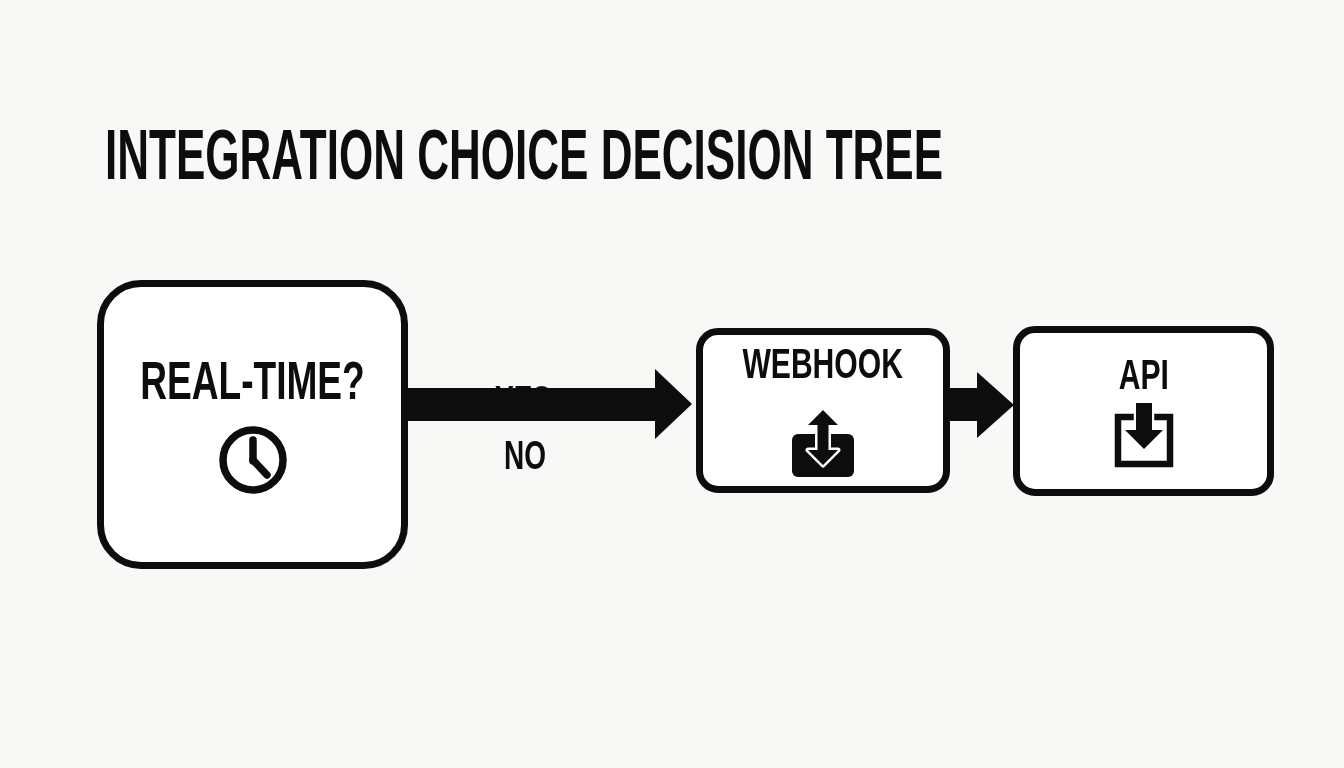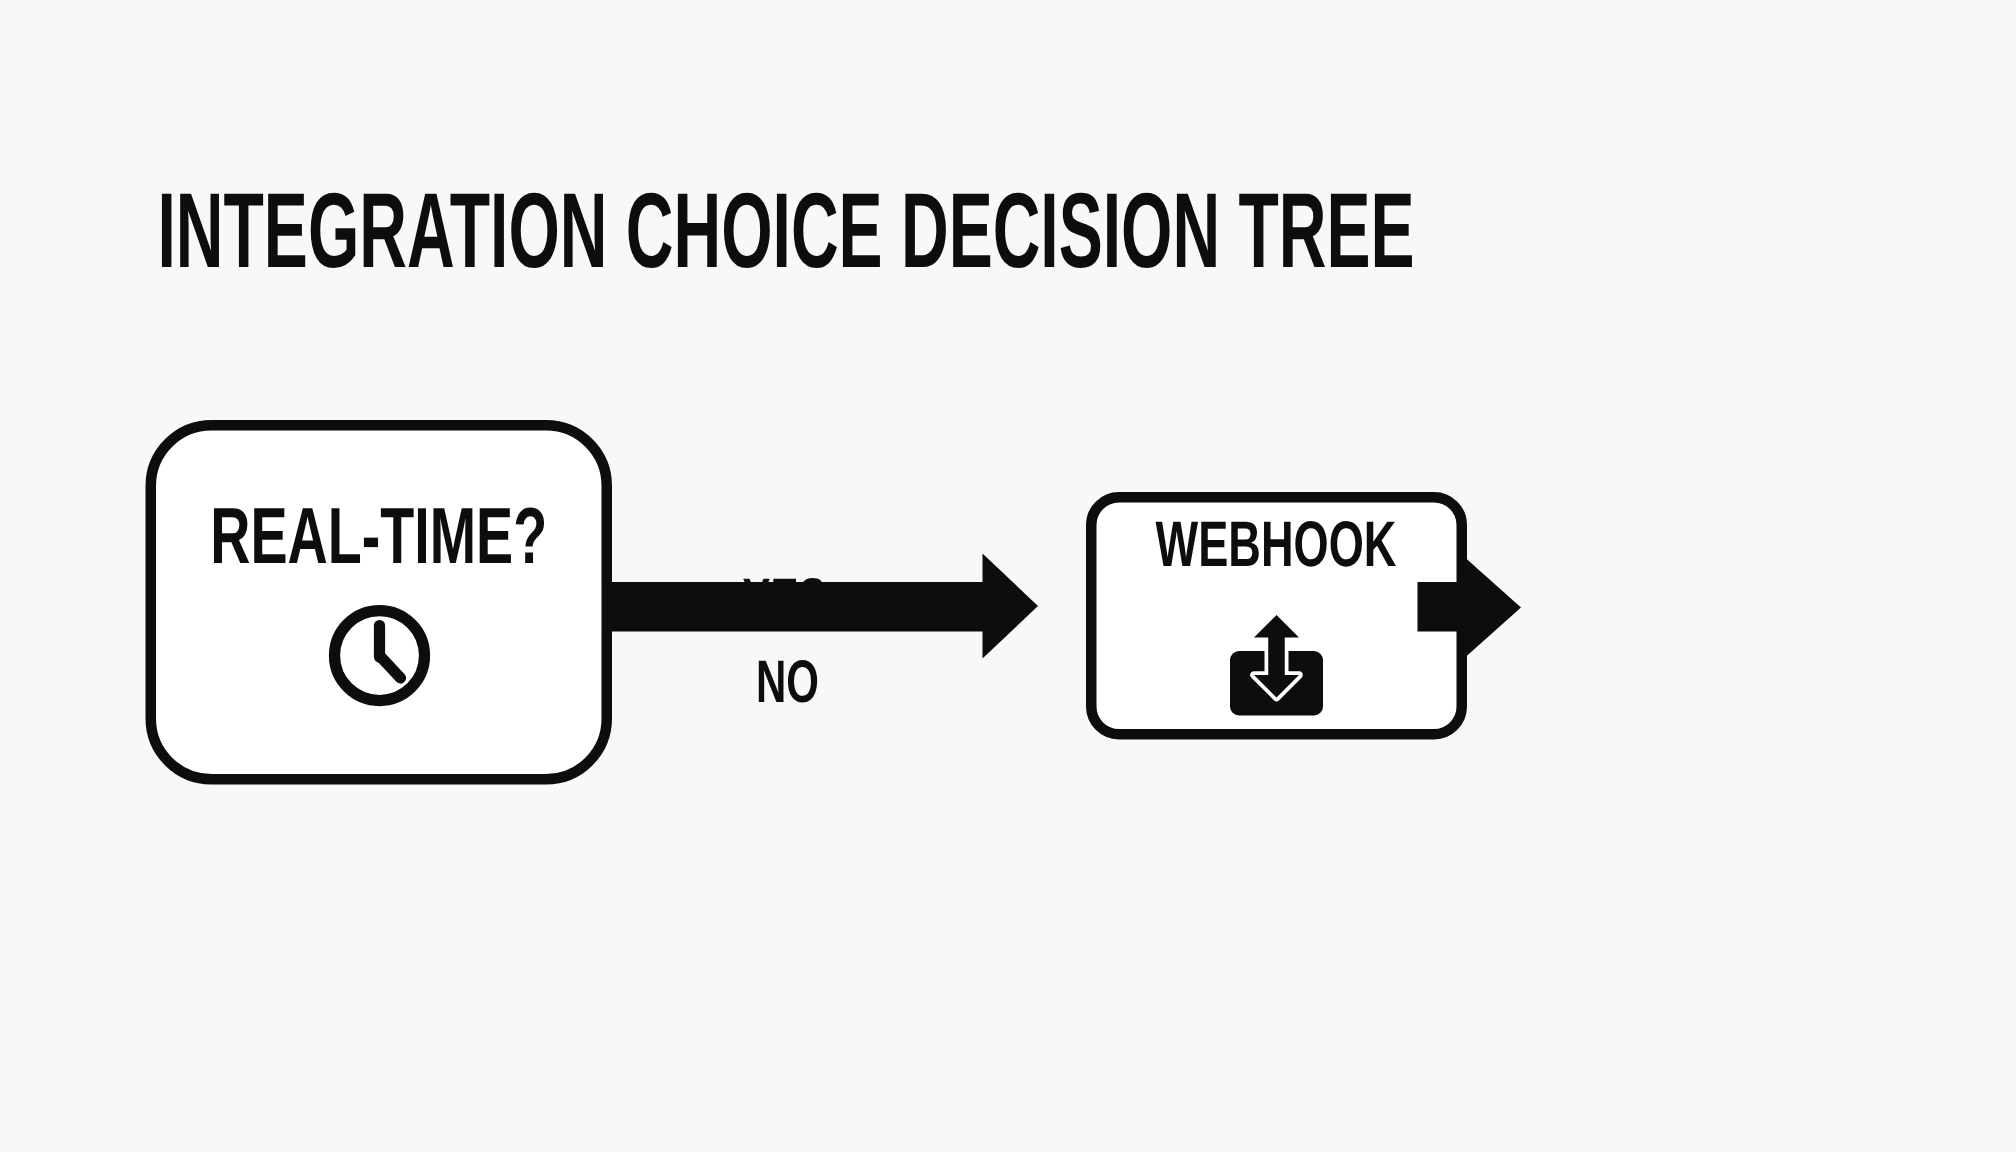--- a/index.html
+++ b/index.html
@@ -42,26 +42,26 @@
     box-sizing: border-box;
     background: var(--node, #ffffff);
     border: 7px solid var(--ink, #0d0d0d);
     display: flex;
     flex-direction: column;
     align-items: center;
     justify-content: center;
   }
   .node-label { font-weight: 700; line-height: 1; }
   #node-realtime {
-    left: 97px; top: 280px; width: 311px; height: 243px;
+    left: 97px; top: 280px; width: 311px; height: 289px;
     border-radius: 44px; gap: 18px;
   }
   #node-realtime .node-label { font-size: 53px; }
   #node-webhook {
-    left: 724px; top: 328px; width: 254px; height: 165px;
+    left: 696px; top: 328px; width: 254px; height: 165px;
     border-radius: 22px; gap: 24px;
   }
   #node-webhook .node-label { font-size: 43px; }
   #node-api {
     left: 1013px; top: 326px; width: 261px; height: 170px;
     border-radius: 22px; gap: 7px;
   }
   #node-api .node-label { font-size: 43px; }
   .arrow-shaft {
     position: absolute;
@@ -129,14 +129,23 @@
       <rect x="2" y="25" width="62" height="43" rx="6" fill="currentColor"></rect>
       <path d="M33 1 L48 16 L38.5 16 L38.5 41 L48 41 L33 56 L18 41 L27.5 41 L27.5 16 L18 16 Z" fill="currentColor" stroke="#ffffff" stroke-width="5" paint-order="stroke" stroke-linejoin="round"></path>
     </svg>
   </div>
 
   <div>
     <div class="arrow-shaft" id="shaft-2"></div>
     <div class="arrow-head" id="head-2"></div>
   </div>
 
+  <div class="node" id="node-api">
+    <div class="node-label">
+      <span class="cond">API</span>
+    </div>
+    <svg class="icon" width="62" height="66" viewBox="0 0 62 66" aria-hidden="true">
+      <rect x="5" y="14" width="52" height="47" fill="none" stroke="currentColor" stroke-width="6.5"></rect>
+      <path d="M23 0 L39 0 L39 27 L50 27 L31 46 L12 27 L23 27 Z" fill="currentColor" stroke="#ffffff" stroke-width="4.5" paint-order="stroke" stroke-linejoin="round"></path>
+    </svg>
+  </div>
 
 </div>
 
 </body></html>

